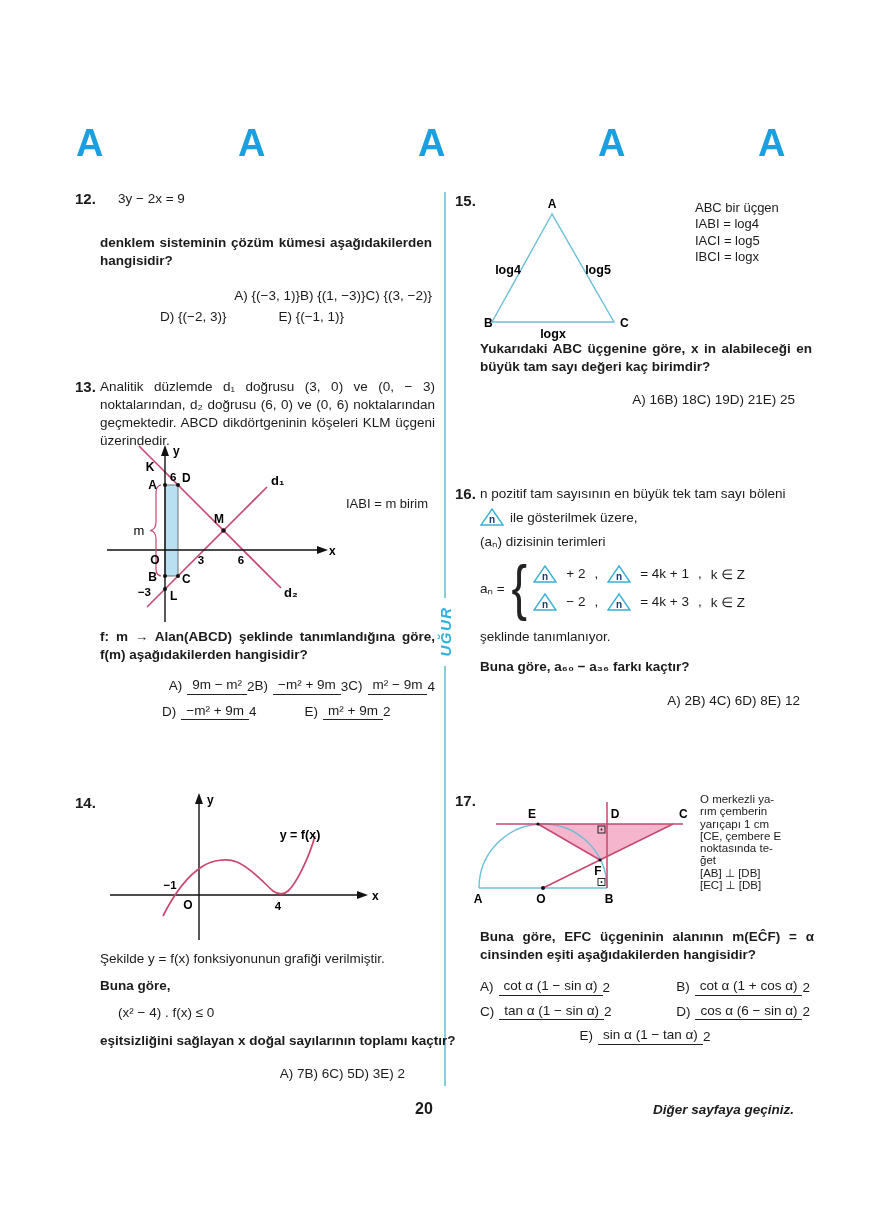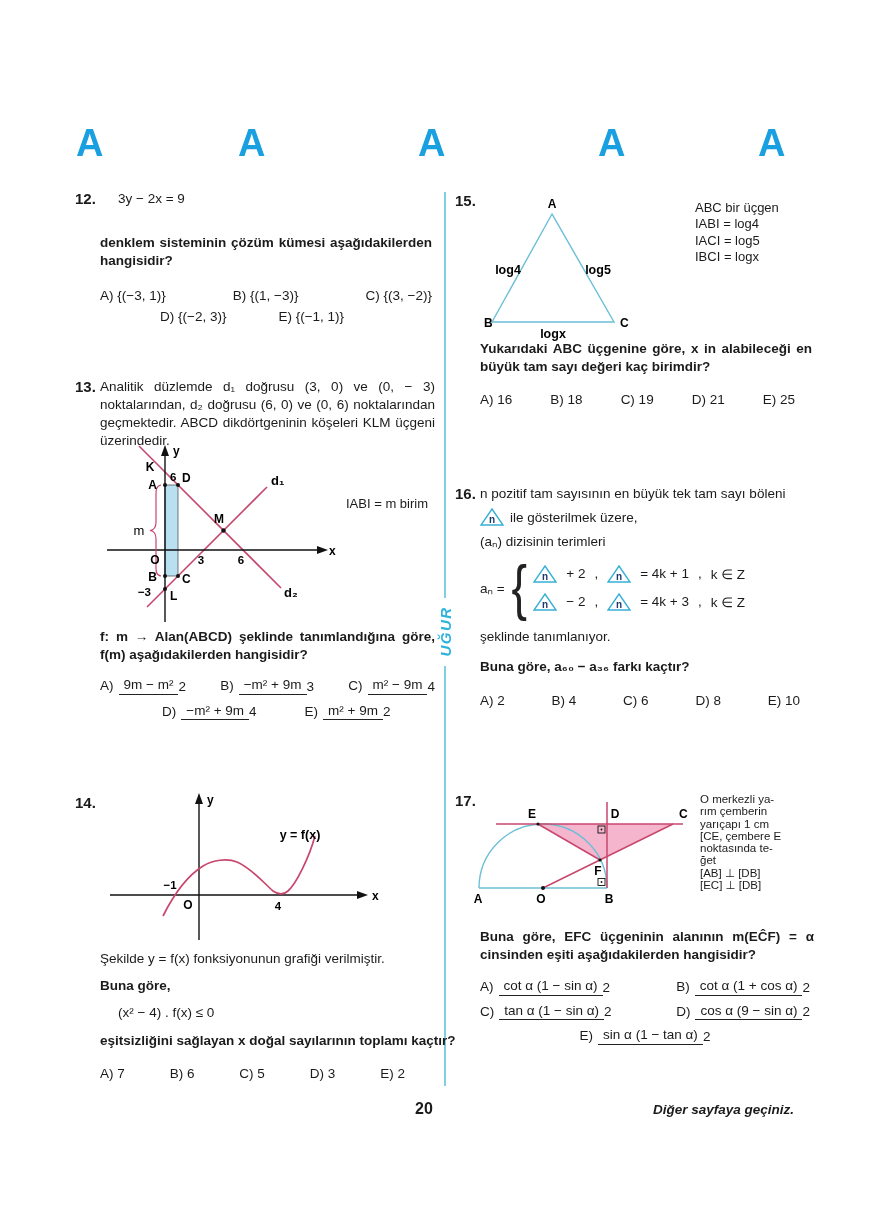--- a/index.html
+++ b/index.html
@@ -12,21 +12,21 @@
     position:absolute; top:124px; font-size:38px; font-weight:700;
     color:#1a9fe0; line-height:1;
   }
   .question { position:absolute; font-size:13.5px; }
   .q-num { position:absolute; left:0; top:0; font-weight:700; font-size:15px; }
   .q-body { margin-left:25px; }
   .para { text-align:justify; line-height:1.34; }
   .stem { font-weight:700; text-align:justify; line-height:1.34; }
   .eq { line-height:1.35; }
   .opt-row { display:flex; }
-  .opt-row.spread { justify-content:space-between; }
+  .opt-row.spread { justify-content:flex-end; }
   .opt { white-space:nowrap; }
   .frac-opt { display:flex; align-items:center; gap:5px; white-space:nowrap; }
   .frac { display:inline-flex; flex-direction:row; align-items:center; line-height:1.15; }
   .frac .num { padding:0 5px 1px; border-bottom:1.3px solid #222; }
   .frac .den { padding-top:1px; }
   .divider-seg { position:absolute; left:444px; width:2px; background:#7fd0de; }
   .divider-brand { position:absolute; left:414px; top:598px; width:62px; height:66px;
     display:flex; align-items:center; justify-content:center; }
   .divider-brand span { transform:rotate(-90deg); color:#2db3dc; font-weight:700;
     font-style:italic; font-size:15px; letter-spacing:1.5px; white-space:nowrap; }
@@ -281,21 +281,21 @@
           </div>
         </div>
       </div>
       <div style="margin-top:12px">şeklinde tanımlanıyor.</div>
       <div class="stem" style="margin-top:14px">Buna göre, a₆₀ − a₃₆ farkı kaçtır?</div>
       <div class="opt-row spread" style="margin-top:17px;width:320px">
         <span class="opt">A) 2</span>
         <span class="opt">B) 4</span>
         <span class="opt">C) 6</span>
         <span class="opt">D) 8</span>
-        <span class="opt">E) 10</span>
+        <span class="opt">E) 12</span>
       </div>
     </div>
   </section>
 
   <section class="question" style="left:455px;top:790px;width:370px">
     <span class="q-num" style="top:2px">17.</span>
     <svg width="250" height="120" viewBox="0 0 250 120" style="position:absolute;left:13px;top:0">
 
       <polygon points="70,34 205,34 132,70" fill="#f2a3c0" fill-opacity="0.8"></polygon>
 
@@ -361,21 +361,21 @@
           <span class="frac-opt">
             <span>C)</span>
             <span class="frac">
                 <span class="num">tan α (1 − sin α)</span>
                 <span class="den">2</span>
               </span>
           </span>
           <span class="frac-opt">
             <span>D)</span>
             <span class="frac">
-                <span class="num">cos α (9 − sin α)</span>
+                <span class="num">cos α (6 − sin α)</span>
                 <span class="den">2</span>
               </span>
           </span>
         </div>
         <div style="display:flex;justify-content:center;width:330px;margin-top:7px">
           <span class="frac-opt">
             <span>E)</span>
             <span class="frac">
                 <span class="num">sin α (1 − tan α)</span>
                 <span class="den">2</span>

